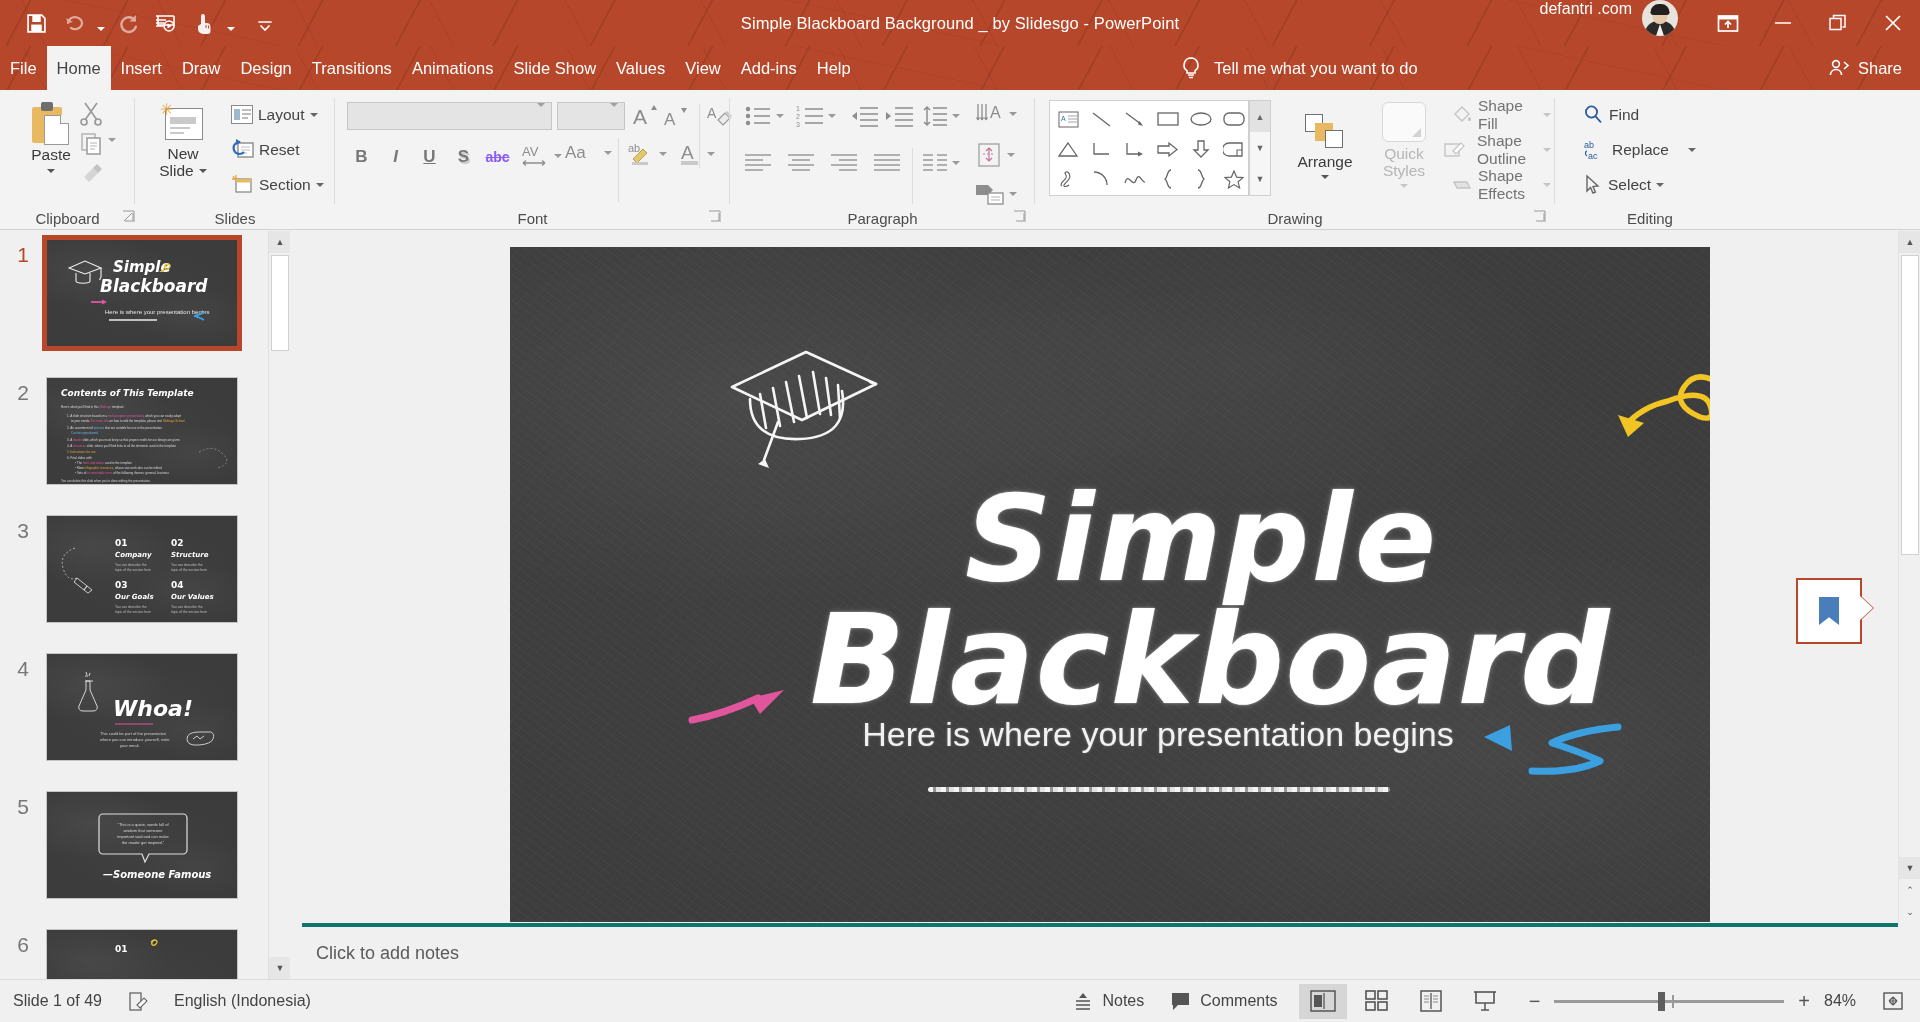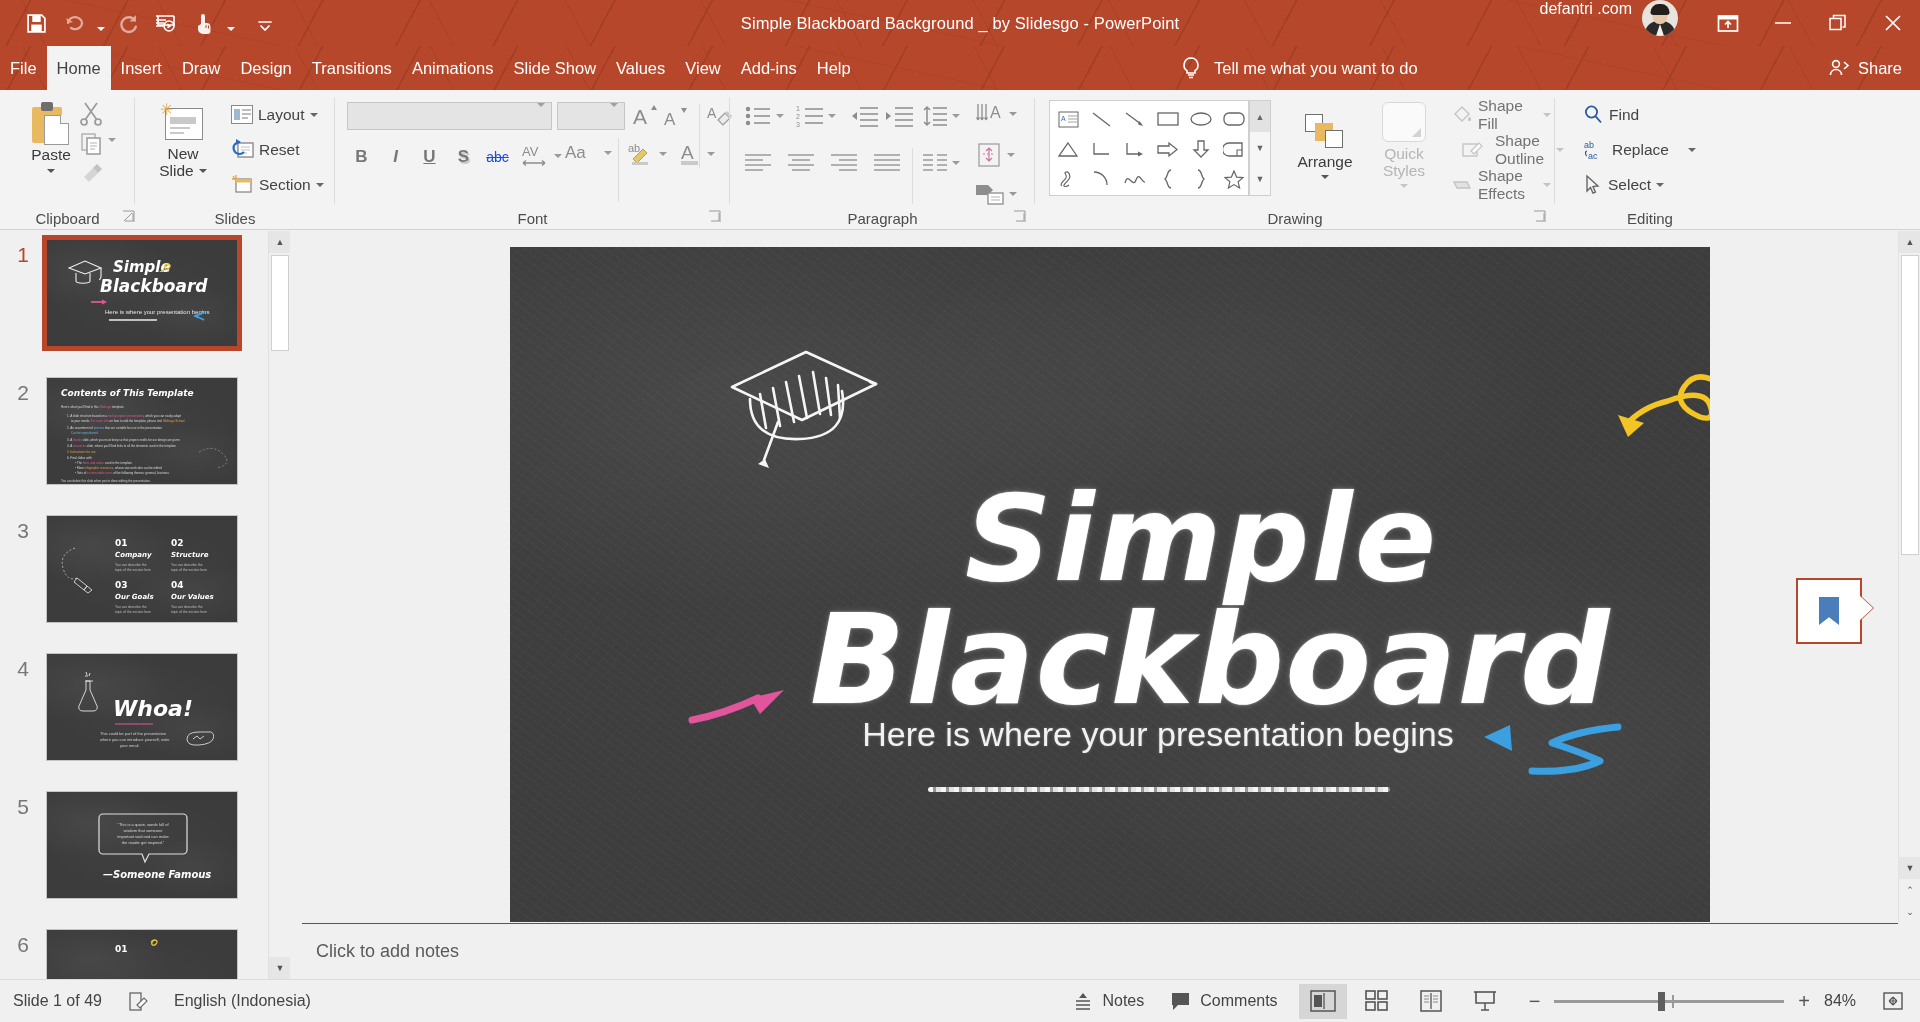--- a/index.html
+++ b/index.html
@@ -143,21 +143,21 @@
 
   
   .fbox {
     height: 28px; border: 1px solid #c6c6c6; background: #e4e4e4;
     display: flex; align-items: center; justify-content: flex-end; padding-right: 6px;
   }
   .fbox .c { color: #a0a0a0; }
 
   .fmt-btn {
     width: 29px; height: 29px; display: flex; align-items: center; justify-content: center;
-    font-size: 17px; color: #1d4ed8;
+    font-size: 17px; color: #8b5cf6; font-weight: bold;
   }
   .fmt-btn.strong { color: #777; font-weight: bold; }
 
   
   .shapes-gallery {
     position: absolute; border: 1px solid #cfcfcf; background: #fff;
     display: grid; grid-template-columns: repeat(6, 33px); grid-auto-rows: 30px;
     padding: 3px 2px;
   }
   .shape-cell { display: flex; align-items: center; justify-content: center; }
@@ -246,21 +246,21 @@
     text-shadow: 0 0 3px rgba(255,255,255,.25);
   }
   .chalk-underline {
     position: absolute; height: 5px; border-radius: 3px;
     background: repeating-linear-gradient(90deg, rgba(255,255,255,.95) 0 5px, rgba(255,255,255,.45) 5px 8px, rgba(255,255,255,.85) 8px 13px);
     filter: blur(.4px);
   }
 
   .notes-bar {
     position: absolute; left: 12px; right: 22px; bottom: 0; height: 56px;
-    border-top: 1px solid #0f766e; background: #f0f0f0;
+    border-top: 4px solid #0f766e; background: #f0f0f0;
     display: flex; align-items: center; padding-left: 14px;
     font-size: 18px; color: #5b5b5b;
   }
   .v-scrollbar {
     position: absolute; right: 0; top: 0; bottom: 56px; width: 22px; background: #f0f0f0;
     border-left: 1px solid #e2e2e2;
   }
   .bookmark-panel {
     position: absolute; right: 36px; top: 347px; width: 66px; height: 66px;
     background: #fff; border: 2px solid #b7472a;
@@ -838,21 +838,21 @@
     <div class="mini-btn dim" style="position:absolute; left:412px; top:10px;">
       <span class="ic">
         <svg width="22" height="21" viewBox="0 0 22 21">
             <path d="M4 10l7-7 7 7-7 7z" fill="none" stroke="#c4c4c4" stroke-width="1.4"></path>
             <path d="M19 13c1.5 2.5 1.5 4-.5 4s-2-1.5-.5-4z" fill="#c4c4c4"></path>
           </svg>
       </span>
       <span>Shape Fill</span>
       <i class="caret-dn" style="border-top-color:#c4c4c4"></i>
     </div>
-    <div class="mini-btn dim" style="position:absolute; left:422px; top:45px;gap:12px;">
+    <div class="mini-btn dim" style="position:absolute; left:404px; top:45px;gap:12px;">
       <span class="ic">
         <svg width="22" height="21" viewBox="0 0 22 21">
             <rect x="2" y="5" width="14" height="12" fill="none" stroke="#c4c4c4" stroke-width="1.4"></rect>
             <path d="M10 12l8-8 3 3-8 8z" fill="#fff" stroke="#c4c4c4" stroke-width="1.2"></path>
           </svg>
       </span>
       <span>Shape Outline</span>
       <i class="caret-dn" style="border-top-color:#c4c4c4"></i>
     </div>
     <div class="mini-btn dim" style="position:absolute; left:412px; top:80px;">

